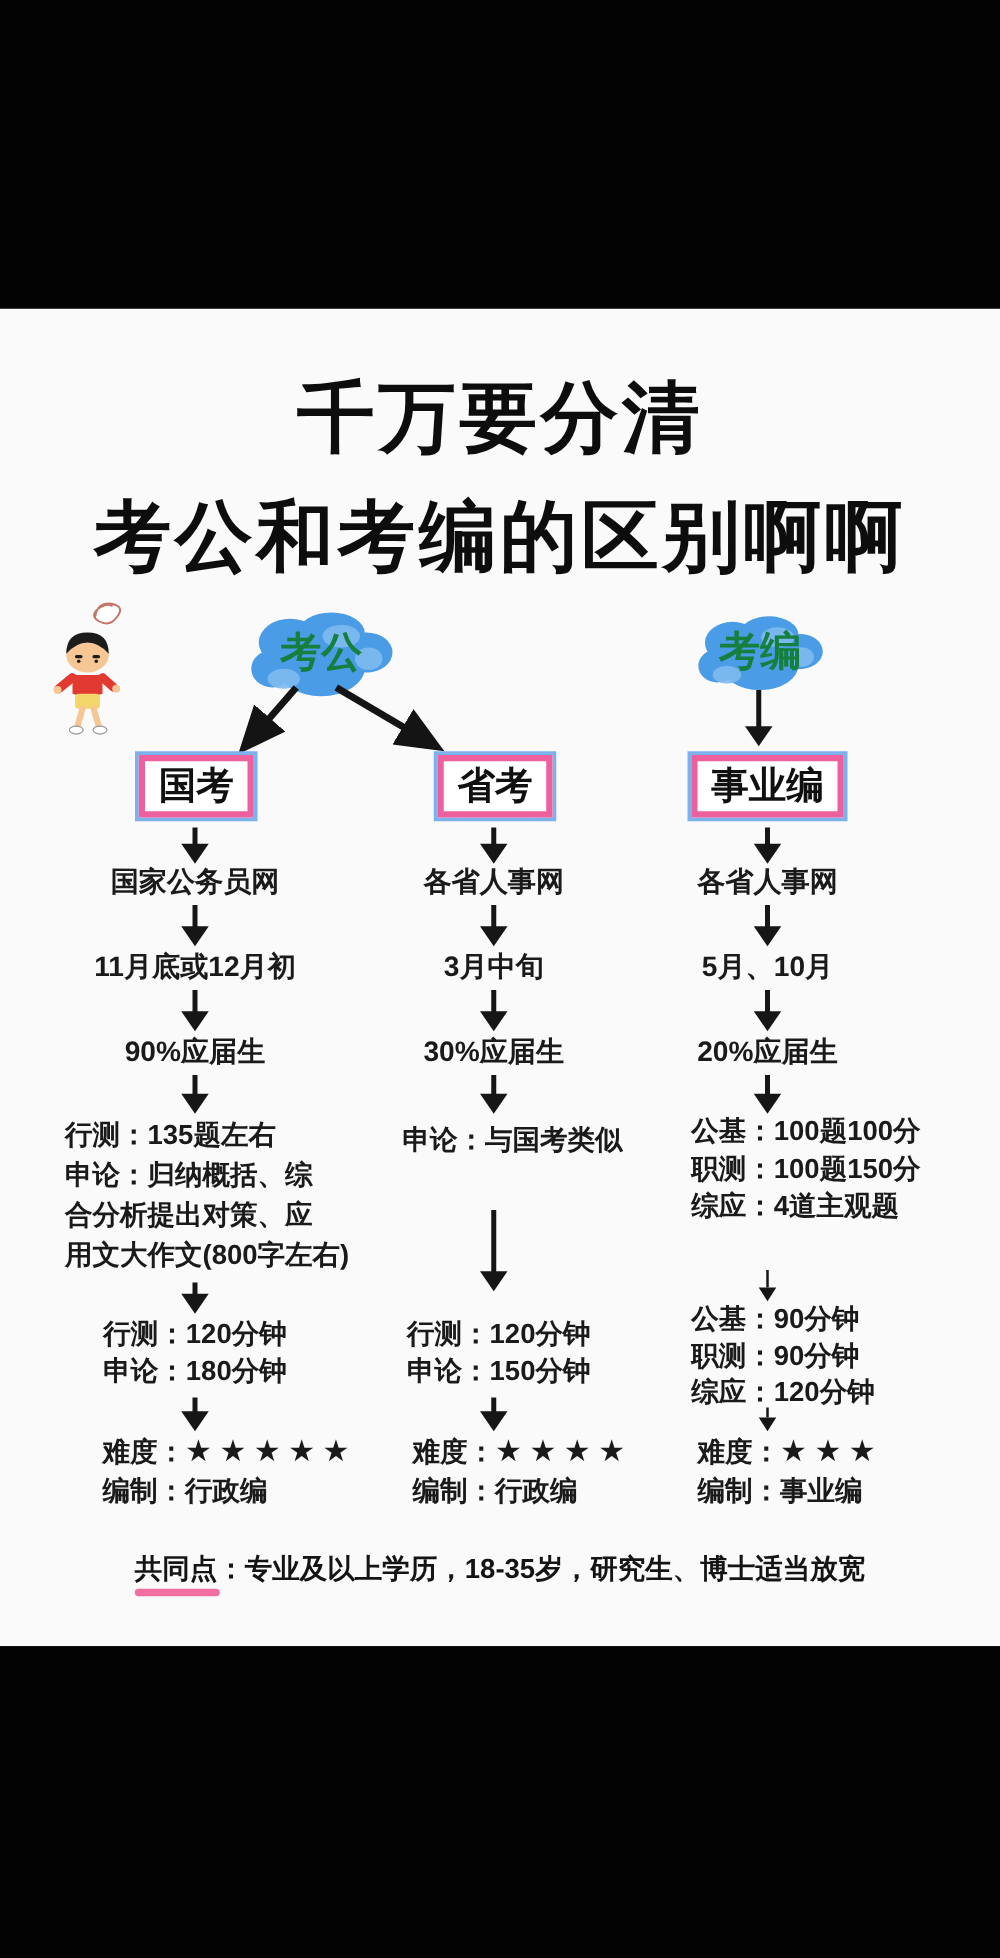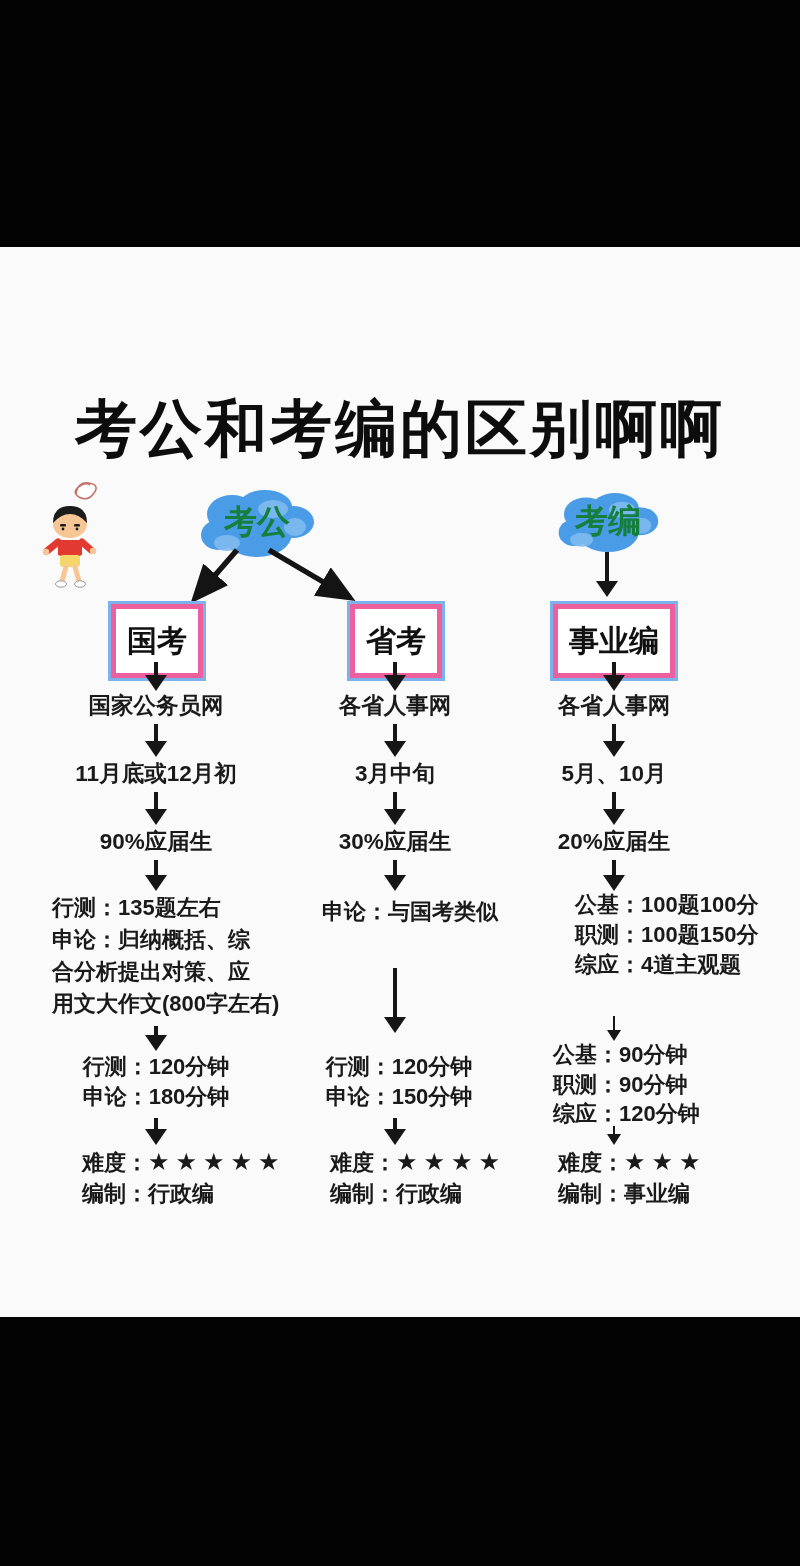--- a/index.html
+++ b/index.html
@@ -25,21 +25,21 @@
   .diag{position:absolute;left:145px;top:299px;}
 
   .varrow{position:absolute;width:4px;background:#161616;}
   .varrow::after{content:"";position:absolute;bottom:-15px;left:50%;transform:translateX(-50%);
                  width:0;height:0;border:11px solid transparent;border-bottom:none;border-top:16px solid #161616;}
   .varrow.thin{width:2px;}
   .varrow.thin::after{border:7px solid transparent;border-bottom:none;border-top:11px solid #161616;bottom:-11px;}
 
   .exam-box{position:absolute;top:357px;transform:translateX(-50%);height:40px;line-height:40px;
             background:#fff;border:5px solid #ee5f9e;box-shadow:0 0 0 3px #7cb1ec;
-            padding:12px 11px;font-size:30px;font-weight:800;white-space:nowrap;color:#101010;}
+            padding:0 11px;font-size:30px;font-weight:800;white-space:nowrap;color:#101010;}
 
   .step{position:absolute;transform:translateX(-50%);white-space:nowrap;
         font-size:22.5px;font-weight:600;color:#1a1a1a;}
   .tblock{position:absolute;white-space:nowrap;font-size:22px;font-weight:600;color:#1a1a1a;}
   .tblock div{line-height:32px;}
   .tblock.center{transform:translateX(-50%);text-align:center;}
   .tblock .indent{padding-left:62px;}
   .lh30 div{line-height:30px;}
   .lh29 div{line-height:29.5px;}
 
@@ -54,20 +54,21 @@
           background:#ee6fa0;border-radius:3px;}
 </style>
 </head>
 <body>
 
 <div class="page">
   <div class="bar top"></div>
 
   <div class="content">
 
+    <div class="title l1">千万要分清</div>
     <div class="title l2">考公和考编的区别啊啊</div>
 
     <svg class="mascot" width="64" height="130" viewBox="0 0 64 130">
       <path d="M36 16 q 2 -13 13 -11 q 11 2 5 10 q -6 9 -15 4 q -8 -5 1 -11 q 6 -4 10 -1" fill="#ffffff" stroke="#c4766a" stroke-width="1.6"></path>
       <ellipse cx="30" cy="46" rx="17" ry="14" fill="#f6c795"></ellipse>
       <path d="M13 45 q 0 -17 17 -17 q 17 0 17 17 q -8 -9 -17 -9 q -9 0 -17 9 z" fill="#1c1c1c"></path>
       <rect x="20" y="46" width="6" height="2.6" rx="1.2" fill="#1c1c1c"></rect>
       <rect x="34" y="46" width="6" height="2.6" rx="1.2" fill="#1c1c1c"></rect>
       <circle cx="23" cy="51" r="1.4" fill="#1c1c1c"></circle>
       <circle cx="37" cy="51" r="1.4" fill="#1c1c1c"></circle>
@@ -179,34 +180,37 @@
       <div>编制：行政编</div>
     </div>
 
     <div class="varrow" style="left:612px;top:415px;height:14px;"></div>
     <div class="step" style="left:614px;top:443px;">各省人事网</div>
     <div class="varrow" style="left:612px;top:477px;height:18px;"></div>
     <div class="step" style="left:614px;top:511px;">5月、10月</div>
     <div class="varrow" style="left:612px;top:545px;height:18px;"></div>
     <div class="step" style="left:614px;top:579px;">20%应届生</div>
     <div class="varrow" style="left:612px;top:613px;height:16px;"></div>
-    <div class="tblock lh30" style="left:553px;top:643px;margin-left:22px;">
+    <div class="tblock lh30" style="left:553px;top:643px;">
       <div>公基：100题100分</div>
       <div>职测：100题150分</div>
       <div>综应：4道主观题</div>
     </div>
     <div class="varrow thin" style="left:613px;top:769px;height:14px;"></div>
     <div class="tblock lh29" style="left:553px;top:793px;">
       <div>公基：90分钟</div>
       <div>职测：90分钟</div>
       <div>综应：120分钟</div>
     </div>
     <div class="varrow thin" style="left:613px;top:879px;height:8px;"></div>
     <div class="diffblock" style="left:558px;top:899px;">
       <div><span>难度：</span><span class="stars">★★★</span></div>
       <div>编制：事业编</div>
     </div>
 
+    <div class="footer">
+      <span class="cm-label">共同点：</span><span>专业及以上学历，18-35岁，研究生、博士适当放宽</span>
+    </div>
 
   </div>
 
   <div class="bar bottom"></div>
 </div>
 
 </body></html>

